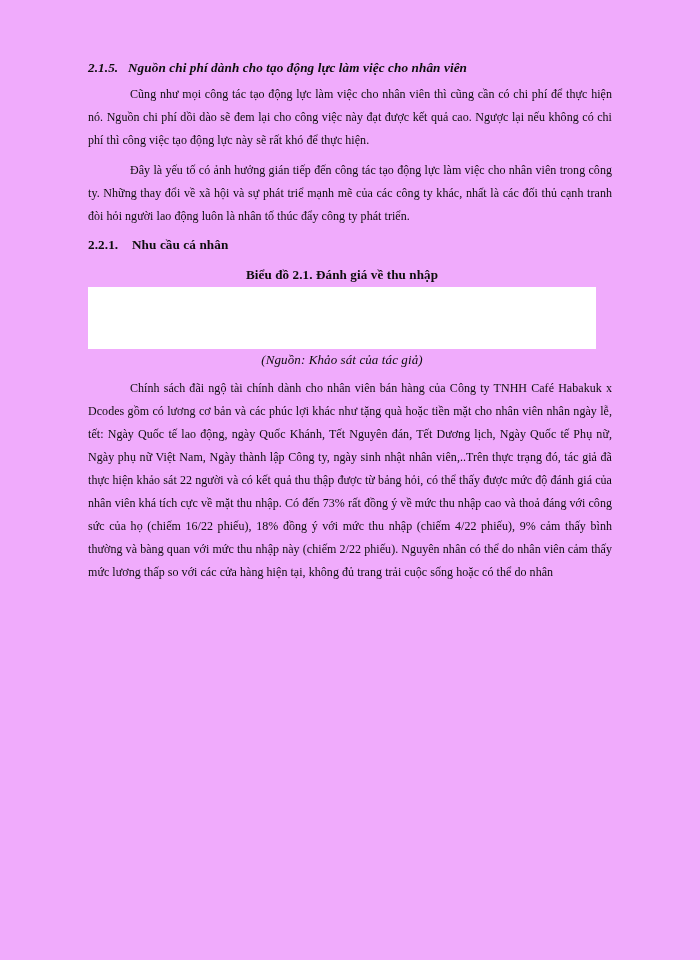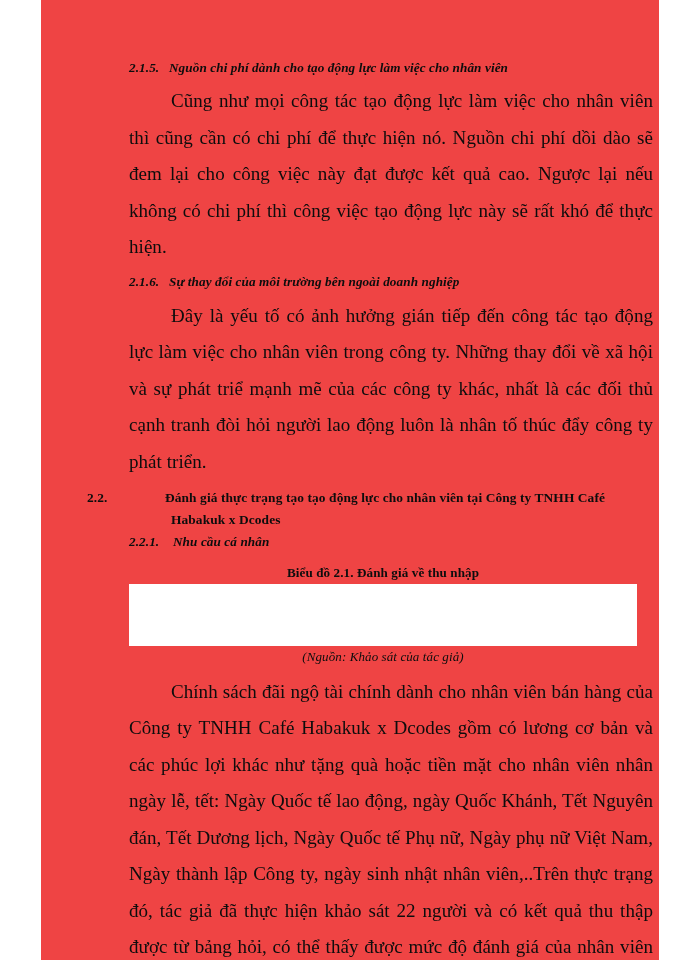--- a/index.html
+++ b/index.html
@@ -4,23 +4,23 @@
 <title>Document Page 18</title>
 <style>
   html, body {
     margin: 0;
     padding: 0;
     background: #ffffff;
   }
 
   .page {
     position: relative;
-    width: 618px;
+    width: 700px;
     height: 960px;
-    background: #ef4444;
+    background: #f0abfc;
     margin: 0 auto;
     overflow: hidden;
     font-family: "Liberation Serif", "DejaVu Serif", serif;
     color: #0d0d0d;
     box-sizing: border-box;
   }
 
   .content {
     position: absolute;
     left: 88px;
@@ -52,33 +52,32 @@
     letter-spacing: 0.1px;
   }
   .heading-main .num {
     display: inline-block;
     min-width: 36px;
   }
 
   .heading-minor {
     font-size: 13.2px;
     font-weight: bold;
-    font-style: italic;
     line-height: 1.45;
     margin: 0 0 4px 0;
     letter-spacing: 0.1px;
   }
   .heading-minor .num {
     display: inline-block;
     min-width: 44px;
   }
 
   
   p.body {
-    font-size: 19px;
+    font-size: 12px;
     line-height: 1.92;
     margin: 0 0 4px 0;
     text-align: justify;
     text-justify: inter-word;
     text-indent: 42px;
     letter-spacing: 0.05px;
   }
   p.body.last {
     margin-bottom: 0;
   }
@@ -138,30 +137,24 @@
 
   <div class="content">
 
     <h3 class="heading-sub">
       <span class="num">2.1.5.</span><span>Nguồn chi phí dành cho tạo động lực làm việc cho nhân viên</span>
     </h3>
     <p class="body">Cũng như mọi công tác tạo động lực làm việc cho nhân viên thì cũng cần có chi phí để thực hiện nó. Nguồn chi phí dồi dào sẽ đem lại cho công việc này đạt được kết quả cao. Ngược lại nếu không có chi phí thì công việc tạo động lực này sẽ rất khó để thực hiện.</p>
 
     <div class="spacer-xs"></div>
 
-    <h3 class="heading-sub">
-      <span class="num">2.1.6.</span><span>Sự thay đổi của môi trường bên ngoài doanh nghiệp</span>
-    </h3>
     <p class="body">Đây là yếu tố có ảnh hưởng gián tiếp đến công tác tạo động lực làm việc cho nhân viên trong công ty. Những thay đổi về xã hội và sự phát triể mạnh mẽ của các công ty khác, nhất là các đối thủ cạnh tranh đòi hỏi người lao động luôn là nhân tố thúc đẩy công ty phát triển.</p>
 
     <div class="spacer-xs"></div>
 
-    <h2 class="heading-main">
-      <span class="num">2.2.</span><span>Đánh giá thực trạng tạo tạo động lực cho nhân viên tại Công ty TNHH Café Habakuk  x Dcodes</span>
-    </h2>
 
     <h3 class="heading-minor">
       <span class="num">2.2.1.</span><span>Nhu cầu cá nhân</span>
     </h3>
 
     <div class="figure-block">
       <p class="figure-caption">Biểu đồ 2.1. Đánh giá về thu nhập</p>
       <div class="figure-placeholder"></div>
       <p class="figure-source">(Nguồn: Khảo sát của tác giả)</p>
     </div>

